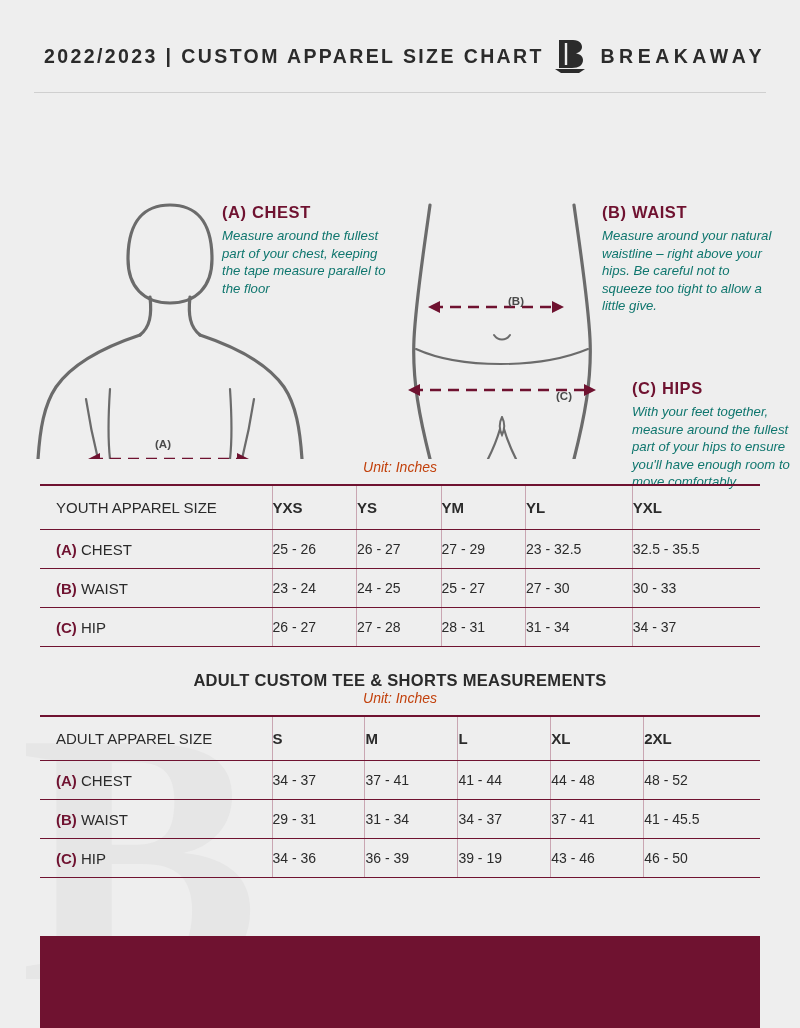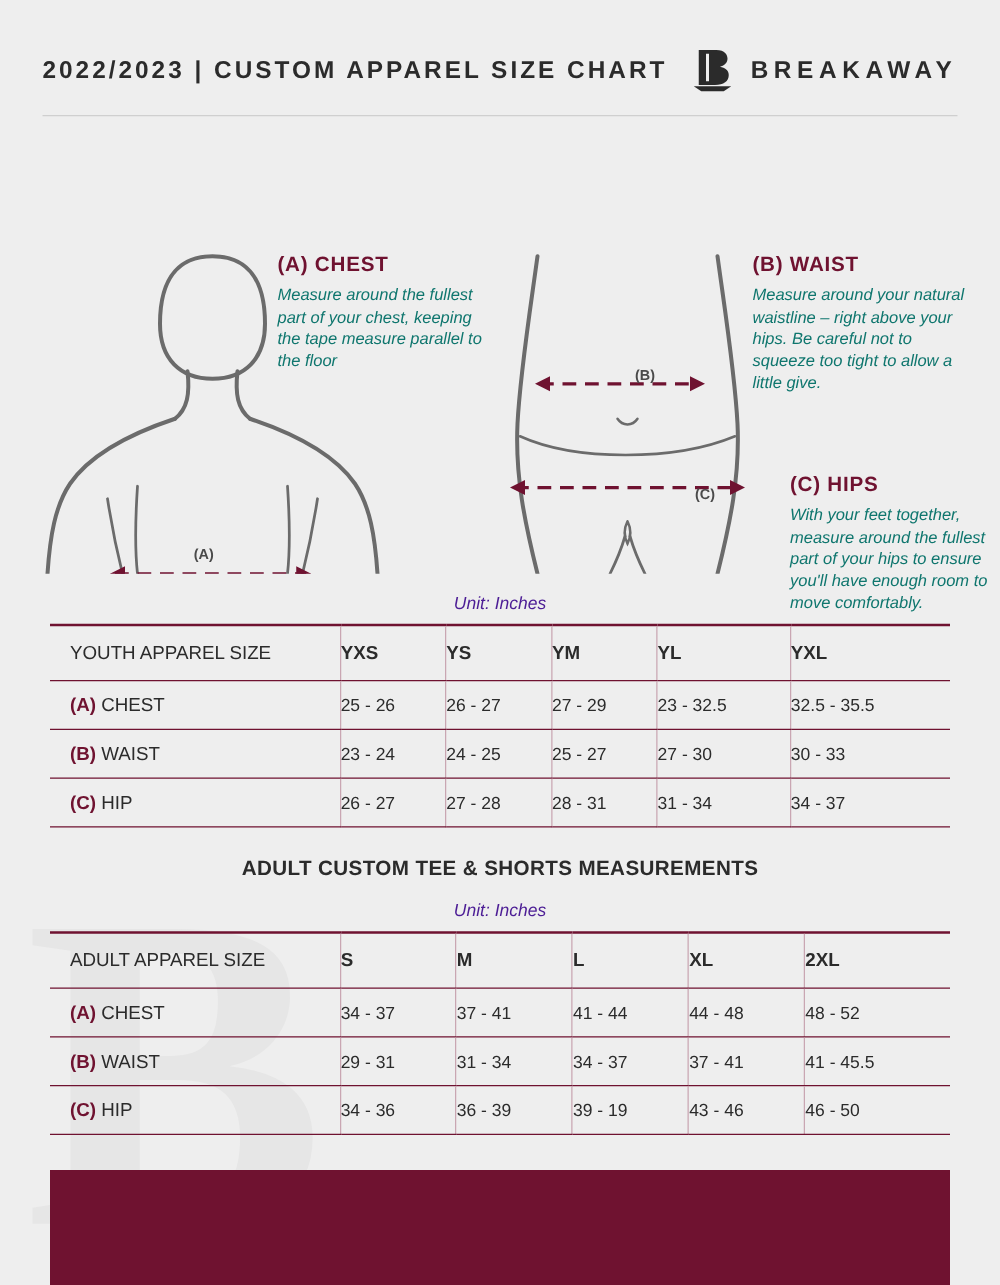--- a/index.html
+++ b/index.html
@@ -35,21 +35,21 @@
     z-index: 0;
   }
 
   
   .header {
     position: relative;
     z-index: 2;
     display: flex;
     align-items: center;
     justify-content: space-between;
-    padding: 38px 34px 0 34px;
+    padding: 38px 34px 0 44px;
   }
   .header-title {
     font-size: 19.5px;
     font-weight: bold;
     letter-spacing: 2.4px;
     color: #2b2b2b;
     white-space: nowrap;
   }
   .brand {
     display: flex;
@@ -124,22 +124,22 @@
     text-align: center;
     font-size: 16.5px;
     font-weight: bold;
     color: #2b2b2b;
     letter-spacing: 0.3px;
   }
   .sec-unit {
     text-align: center;
     font-size: 14px;
     font-style: italic;
-    color: #4c1d95;
-    margin-top: 15px;
+    color: #c2410c;
+    margin-top: 0;
     margin-bottom: 9px;
   }
   table {
     width: 100%;
     border-collapse: collapse;
     background: transparent;
   }
   table tr:first-child th { border-top: 2px solid #6f1230; }
   th, td {
     border-bottom: 1px solid #6f1230;

